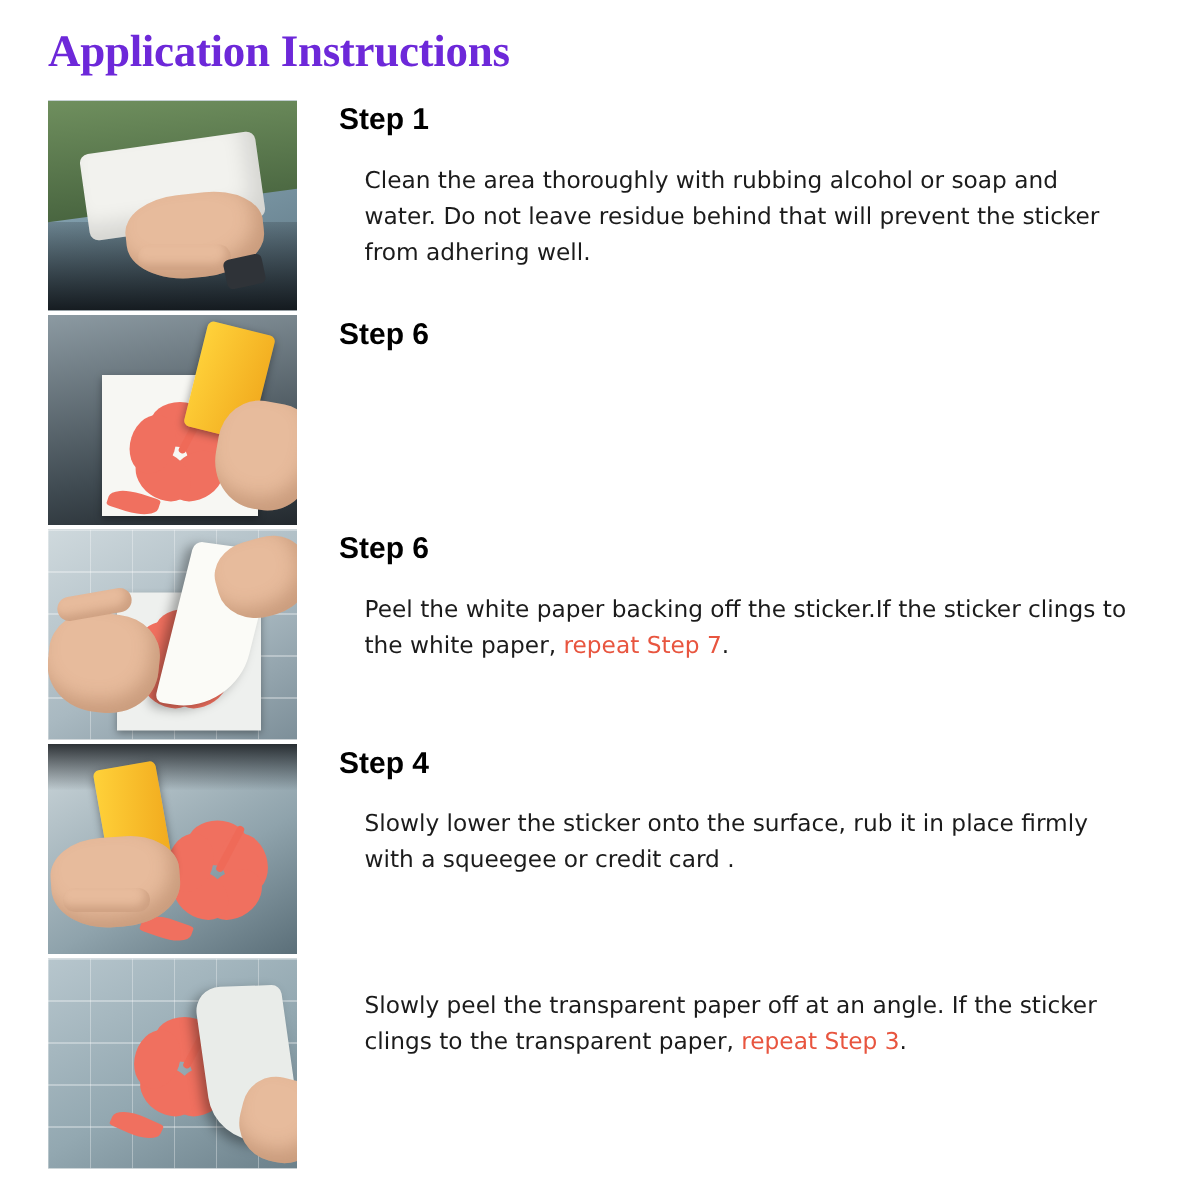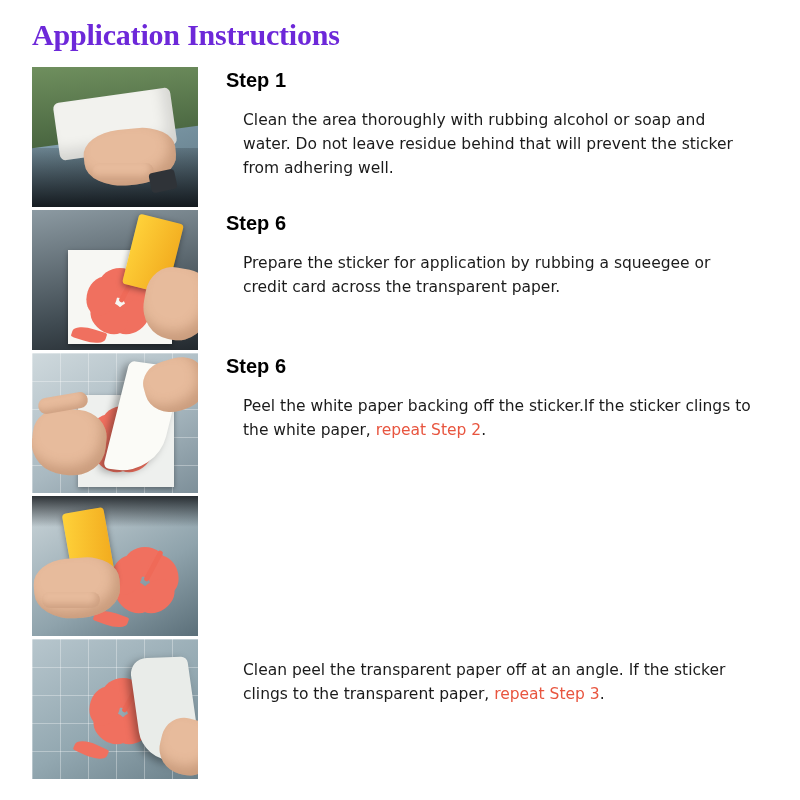--- a/index.html
+++ b/index.html
@@ -219,21 +219,20 @@
           <div class="petal p4"></div>
             <div class="petal p5"></div>
           <div class="stamen"></div>
         </div>
         <div class="leafy" style="left:40px; top:118px; transform:rotate(18deg);"></div>
         <div class="squeegee-y" style="left:98px; top:8px; width:46px; height:72px; transform:rotate(14deg);"></div>
         <div class="hand" style="left:112px; top:58px; width:66px; height:72px; transform:rotate(10deg);"></div>
       </div>
       <div class="content">
         <div class="step-head">Step 6</div>
-        <p class="step-body"><span>Prepare the sticker for application by rubbing a squeegee or credit card across the transparent paper.</span><span class="accent"></span><span></span></p>
       </div>
     </div>
 
     <div class="step">
       <div class="thumb">
         <div class="glass glass-grid"></div>
         <div class="paper" style="left:46px; top:42px; width:96px; height:92px; background:#eef0ee;"></div>
         <div class="flower" style="left:52px; top:48px; width:78px; height:78px;">
           <div class="petal p1"></div>
             <div class="petal p2"></div>
@@ -242,57 +241,61 @@
             <div class="petal p5"></div>
           <div class="stamen"></div>
         </div>
         <div class="paper-peel" style="left:84px; top:10px; width:54px; height:110px; transform:rotate(8deg) skewX(-6deg); border-radius:6px 14px 40px 6px;"></div>
         <div class="hand" style="left:0px; top:56px; width:74px; height:66px; transform:rotate(6deg);"></div>
         <div class="finger" style="left:6px; top:42px; width:50px; height:16px; transform:rotate(-10deg);"></div>
         <div class="hand" style="left:112px; top:6px; width:62px; height:52px; transform:rotate(-16deg);"></div>
       </div>
       <div class="content">
         <div class="step-head">Step 6</div>
-        <p class="step-body"><span>Peel the white paper backing off the sticker.If the sticker clings to the white paper, </span><span class="accent">repeat Step 2</span><span>.</span></p>
+        <p class="step-body"><span>Peel the white paper backing off the sticker.If the sticker clings to the white paper, </span><span class="accent">repeat Step 7</span><span>.</span></p>
       </div>
     </div>
 
     <div class="step">
       <div class="thumb">
         <div class="glass" style="background:linear-gradient(150deg,#cdd7db 0%, #8fa3ac 60%, #5b6f79 100%);"></div>
         <div class="dark-band" style="height:22%; top:0; bottom:auto; background:linear-gradient(180deg, rgba(18,22,26,.85), rgba(18,22,26,0));"></div>
         <div class="flower" style="left:72px; top:44px; width:82px; height:82px;">
           <div class="petal p1"></div>
             <div class="petal p2"></div>
             <div class="petal p3"></div>
           <div class="petal p4"></div>
             <div class="petal p5"></div>
           <div class="stamen"></div>
         </div>
         <div class="leafy" style="left:62px; top:116px; transform:rotate(20deg);"></div>
         <div class="squeegee-y" style="left:36px; top:14px; width:42px; height:76px; transform:rotate(-10deg);"></div>
         <div class="hand" style="left:2px; top:62px; width:86px; height:60px; transform:rotate(-4deg);"></div>
         <div class="finger" style="left:10px; top:96px; width:58px; height:16px;"></div>
       </div>
+      <div class="content">
+        <div class="step-head">Step 4</div>
+        <p class="step-body"><span>Slowly lower the sticker onto the surface, rub it in place firmly with a squeegee or credit card .</span><span class="accent"></span><span></span></p>
+      </div>
     </div>
 
     <div class="step">
       <div class="thumb">
         <div class="glass glass-grid" style="background:linear-gradient(150deg,#b7c6cd 0%, #93a8b1 55%, #6b808a 100%);"></div>
         <div class="flower" style="left:48px; top:30px; width:86px; height:86px;">
           <div class="petal p1"></div>
             <div class="petal p2"></div>
             <div class="petal p3"></div>
           <div class="petal p4"></div>
             <div class="petal p5"></div>
           <div class="stamen"></div>
         </div>
         <div class="leafy" style="left:42px; top:104px; transform:rotate(24deg);"></div>
         <div class="paper-peel" style="left:104px; top:18px; width:58px; height:104px; transform:rotate(-8deg) skewY(6deg); border-radius:18px 6px 8px 30px; background:#e9ece9;"></div>
         <div class="hand" style="left:128px; top:80px; width:56px; height:56px; transform:rotate(14deg);"></div>
       </div>
       <div class="content">
-        <p class="step-body"><span>Clean peel the transparent paper off at an angle. If the sticker clings to the transparent paper, </span><span class="accent">repeat Step 3</span><span>.</span></p>
+        <p class="step-body"><span>Slowly peel the transparent paper off at an angle. If the sticker clings to the transparent paper, </span><span class="accent">repeat Step 3</span><span>.</span></p>
       </div>
     </div>
 
   </div>
 </div>
 
 </body></html>

